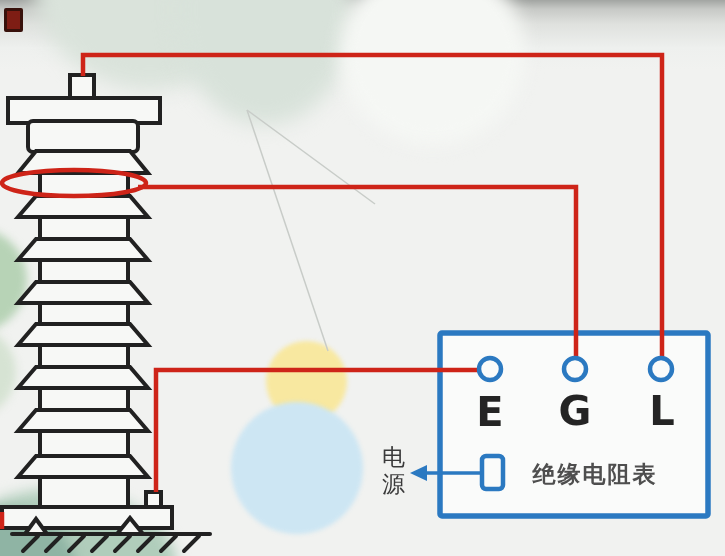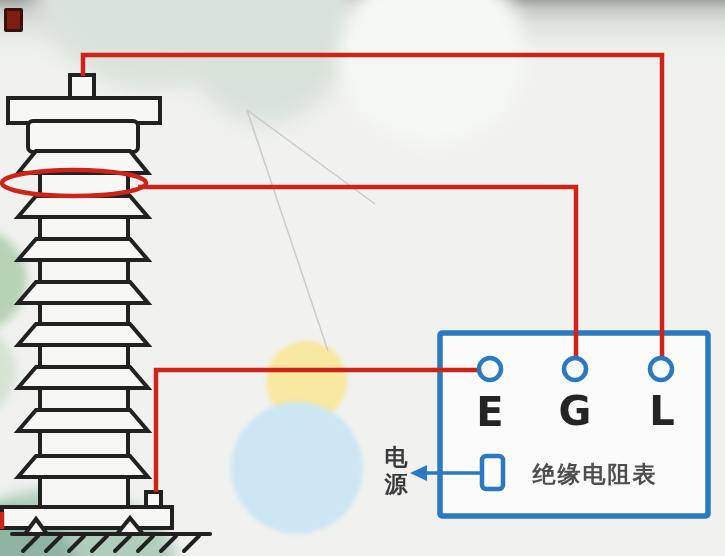--- a/index.html
+++ b/index.html
@@ -26,22 +26,22 @@
   .leader{stroke:#c8ccc8;stroke-width:1.5;fill:none;}
   .term-label{
     position:absolute;height:44px;line-height:44px;text-align:center;
     font-size:40px;font-weight:700;color:#242424;
   }
   .meter-name{
     position:absolute;left:516px;top:459px;width:158px;text-align:center;
     font-size:23px;font-weight:700;color:#4e4e4e;letter-spacing:2px;
   }
   .power-label{
-    position:absolute;left:382px;top:444px;width:28px;text-align:center;
-    font-size:23px;font-weight:700;color:#3a3a3a;line-height:27px;word-break:break-all;
+    position:absolute;left:382px;top:444px;width:28px;text-align:left;
+    font-size:23px;font-weight:400;color:#3a3a3a;line-height:27px;word-break:break-all;
   }
   .corner-mark{
     position:absolute;left:4px;top:8px;width:19px;height:24px;
     background:#7e1d14;border:3px solid #38110b;border-radius:2px;box-sizing:border-box;
   }
 </style>
 </head>
 <body>
 
 <div class="stage">

